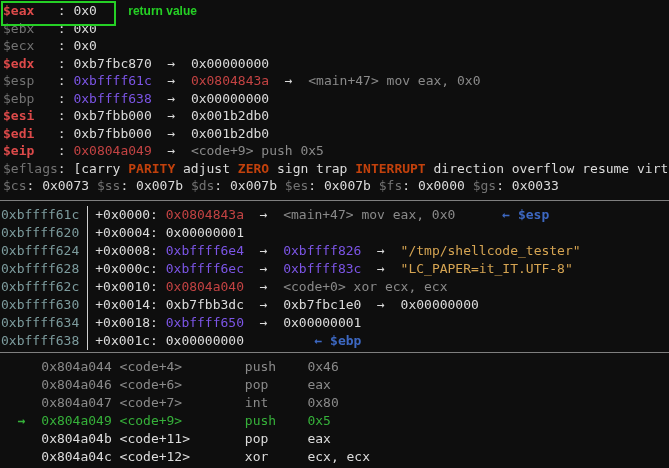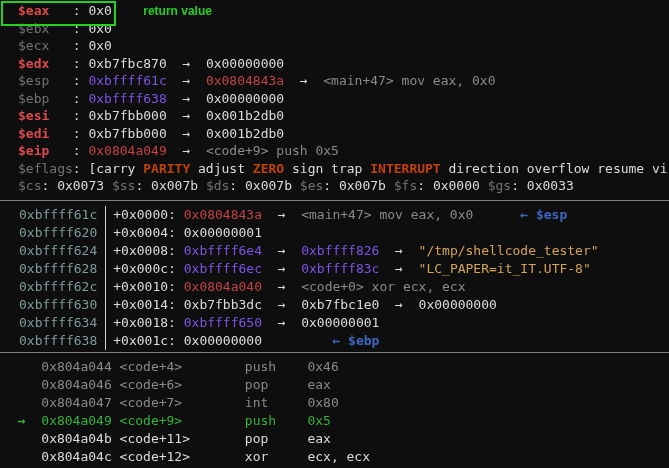--- a/index.html
+++ b/index.html
@@ -6,22 +6,22 @@
   .terminal{
     position:relative;
     width:669px;height:468px;
     overflow:hidden;
     background:#0e0e0e;
     font-family:"DejaVu Sans Mono",monospace;
     font-size:13px;
     color:#dcdcdc;
   }
   .line{white-space:pre;height:17.5px;line-height:17.5px;overflow:hidden;}
-  .registers{padding:2px 0 0 3px;margin-left:15px;}
-  .stack{padding-left:19px;}
+  .registers{padding:2px 0 0 3px;}
+  .stack{padding-left:1px;}
   .stack .line,.code .line{height:18px;line-height:18px;}
   .code{padding-left:10px;padding-top:2px;}
   .sep{border-top:1px solid #7f7f7f;height:0;}
   .sep1{margin:5px 0 5px 0;}
   .sep2{margin:2px 0 3px 0;}
   .vbar{display:inline-block;width:8px;height:18px;border-right:1px solid #cfcfcf;margin-right:7px;vertical-align:top;}
   .b{font-weight:bold;}
   .f-sans{font-family:"Liberation Sans",sans-serif;font-size:12px;font-weight:bold;}
   .box{position:absolute;left:1px;top:1px;width:111px;height:21px;border:2px solid #25d025;pointer-events:none;}
 </style>

